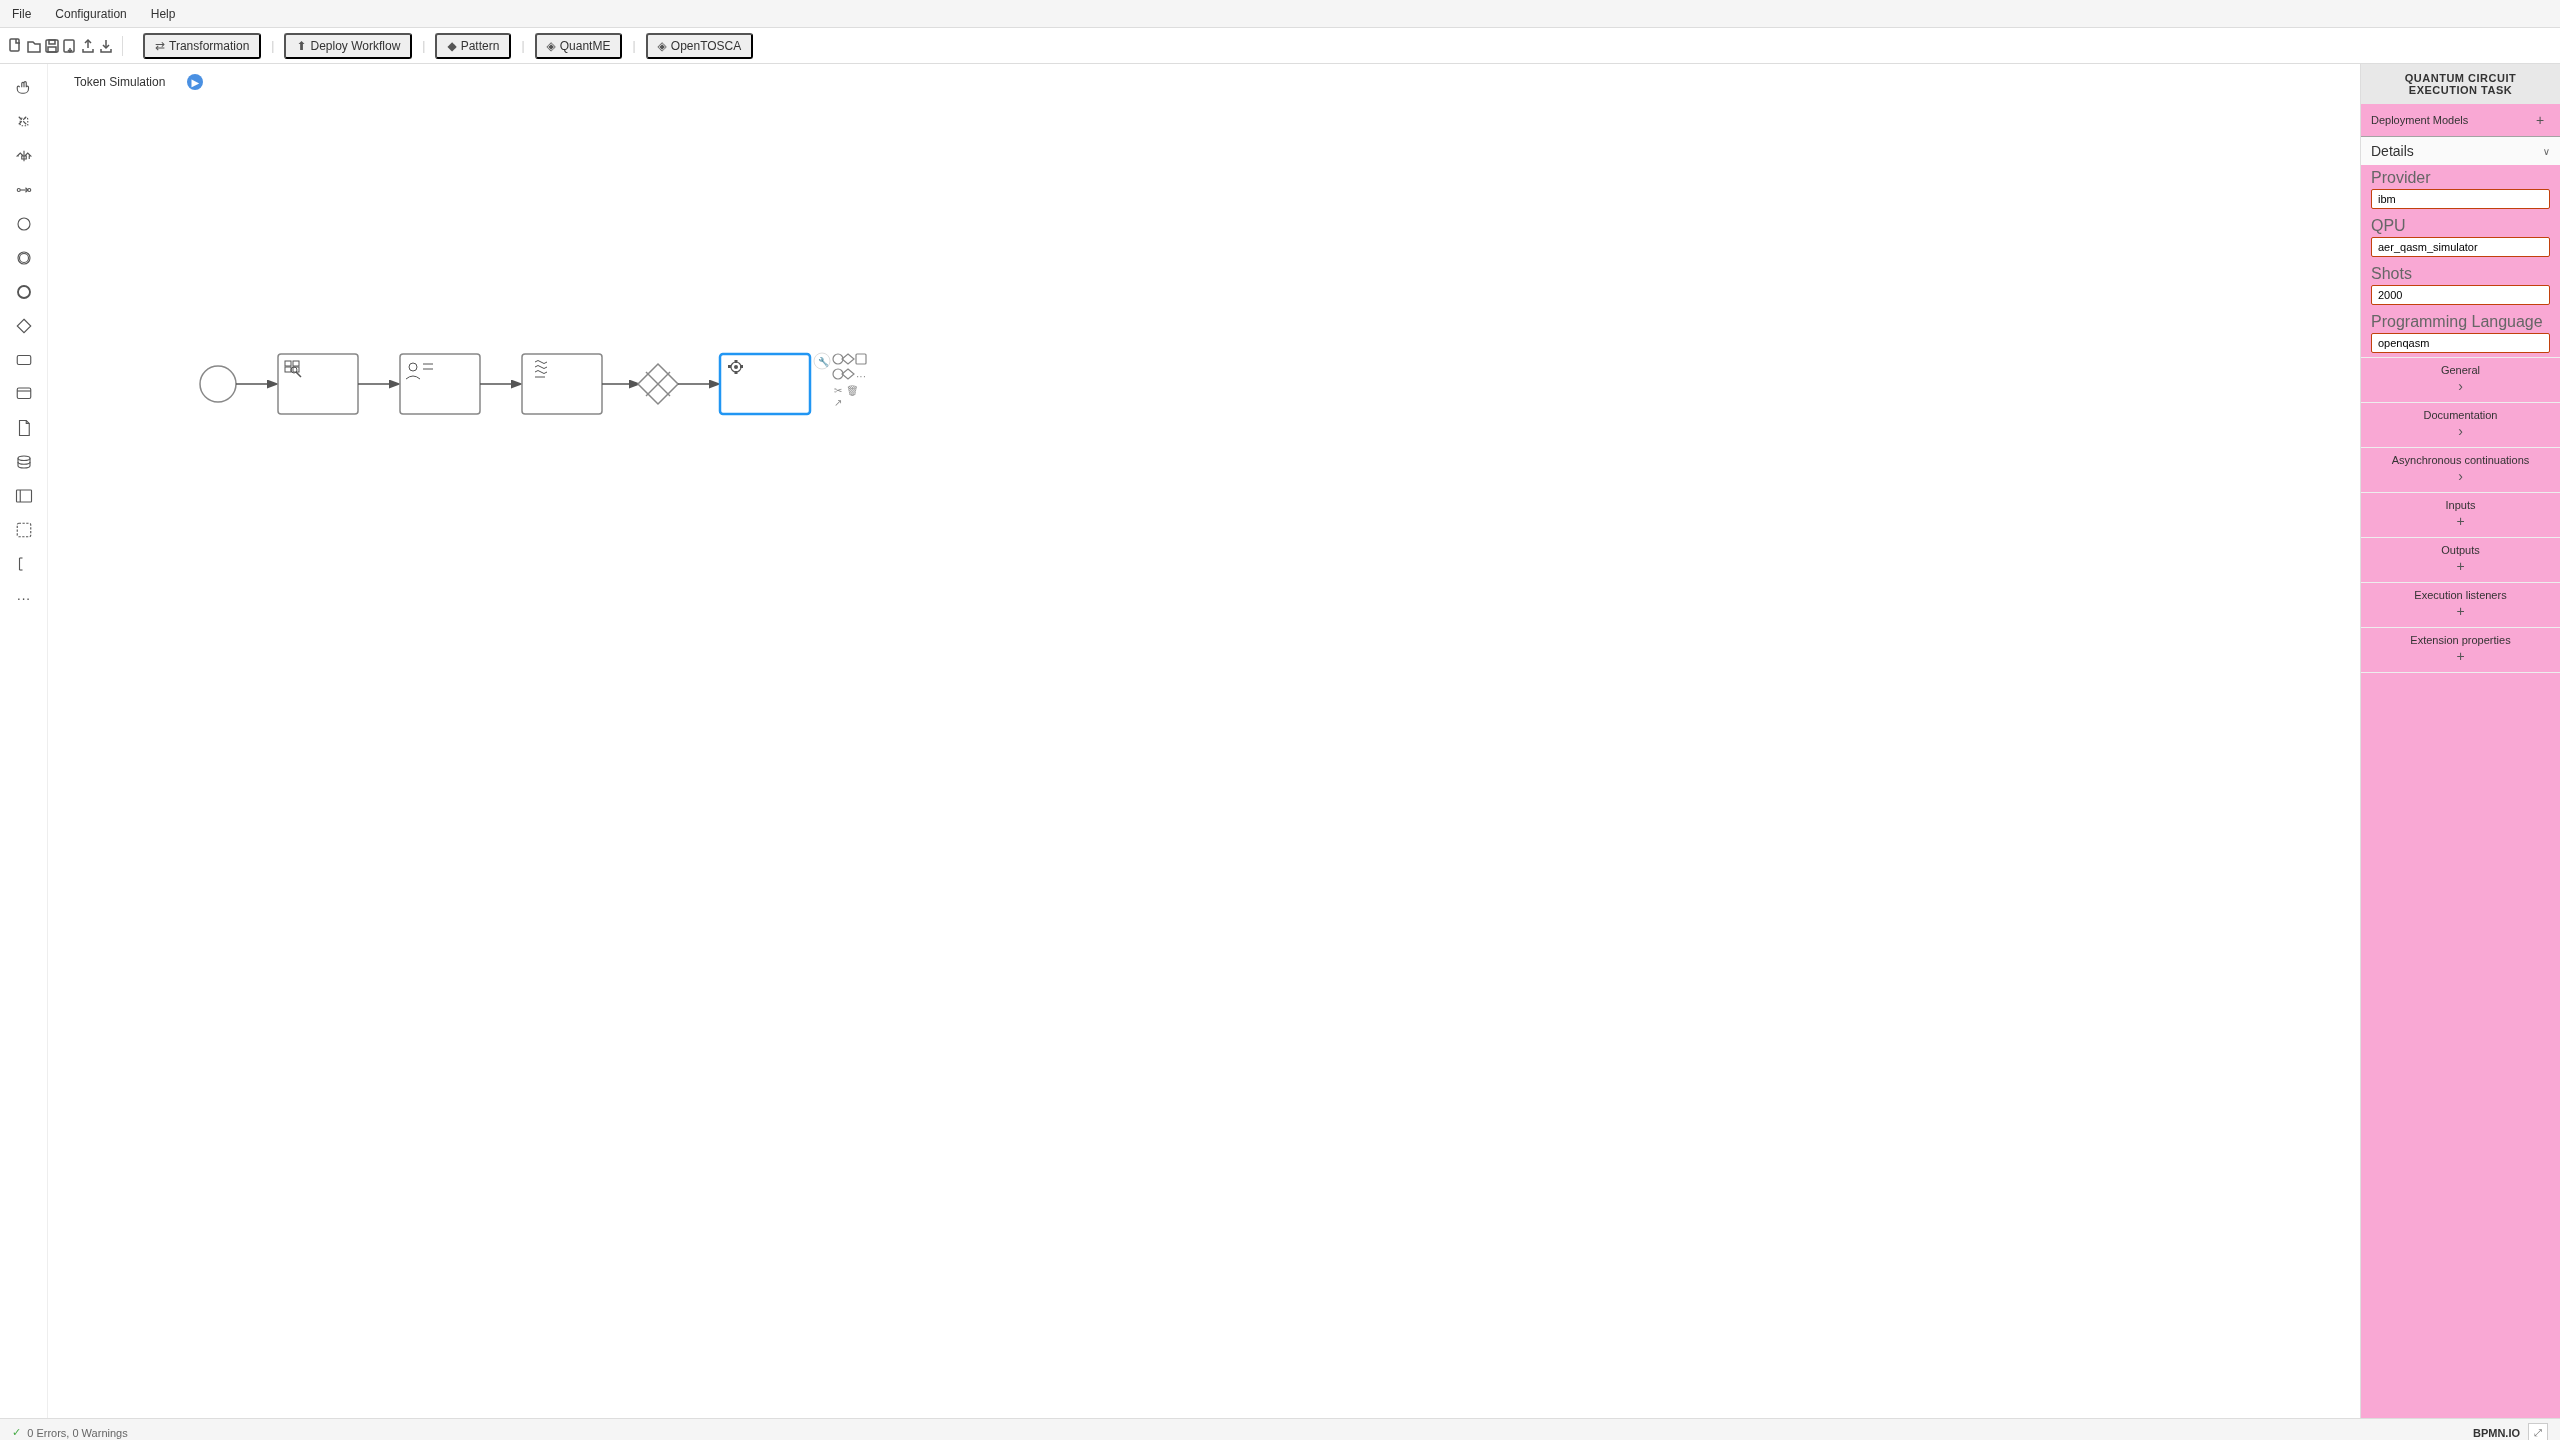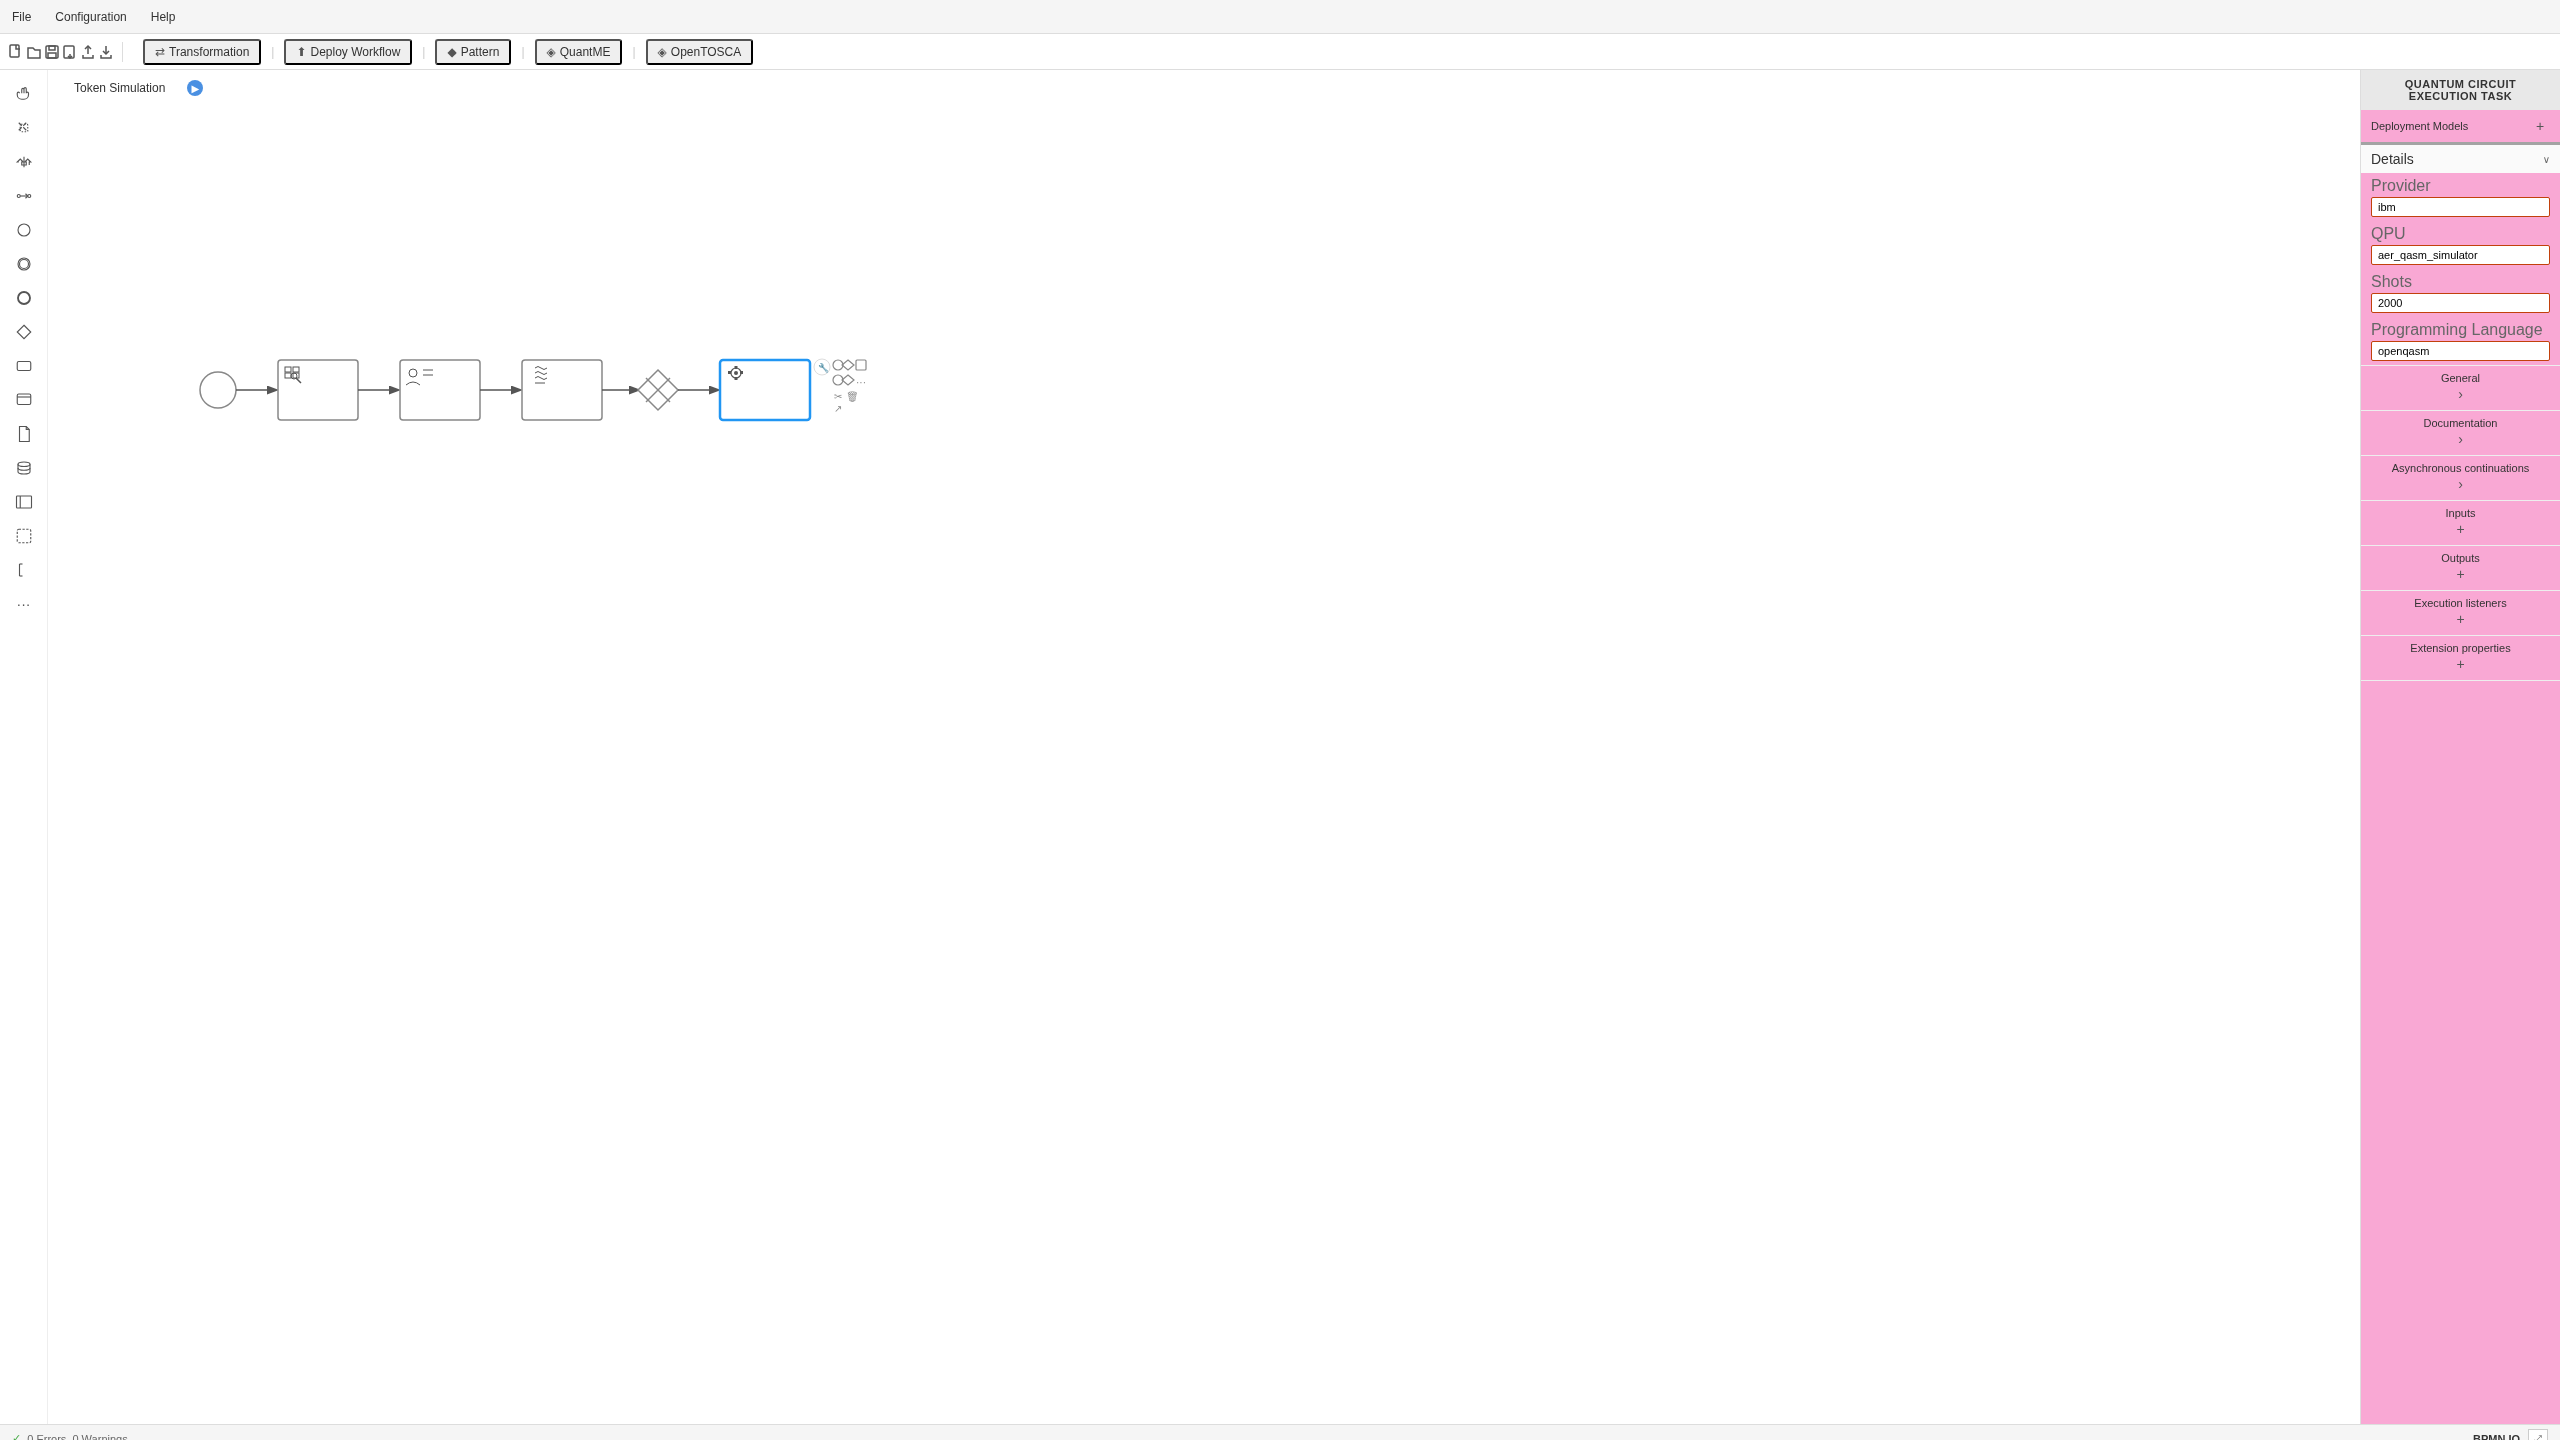--- a/index.html
+++ b/index.html
@@ -2,21 +2,21 @@
 <html><head>
   <meta charset="utf-8">
   <style>
     * { box-sizing: border-box; margin: 0; padding: 0; }
     body { font-family: Arial, sans-serif; font-size: 12px; background: #fff; overflow: hidden; width: 2560px; height: 1440px; }
 
     
     .menu-bar {
       display: flex;
       align-items: center;
-      height: 34px;
+      height: 28px;
       background: #f5f5f5;
       border-bottom: 1px solid #ddd;
       padding: 0 8px;
       gap: 16px;
     }
     .menu-item {
       font-size: 12px;
       color: #333;
       cursor: pointer;
       padding: 2px 4px;
@@ -203,21 +203,21 @@
       height: 20px;
       display: flex;
       align-items: center;
       justify-content: center;
     }
     .deployment-models-row {
       display: flex;
       align-items: center;
       justify-content: space-between;
       padding: 6px 10px;
-      border-bottom: 3px solid #a3a3a3;
+      border-bottom: 1px solid #a3a3a3;
     }
 
     
     .status-bar {
       height: 28px;
       background: #f5f5f5;
       border-top: 1px solid #ddd;
       display: flex;
       align-items: center;
       justify-content: space-between;

